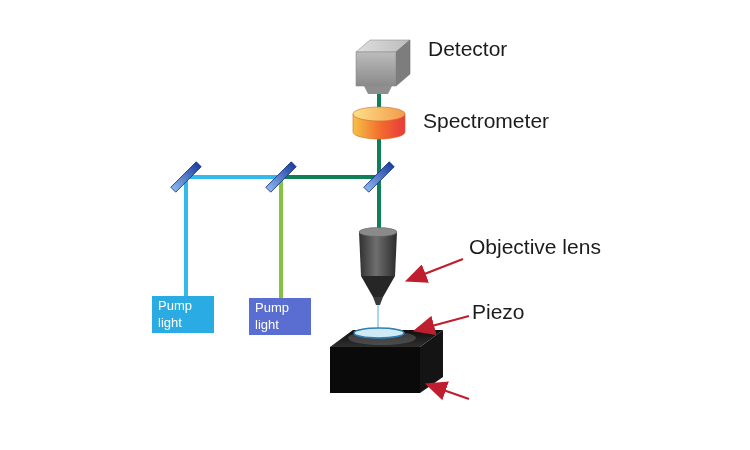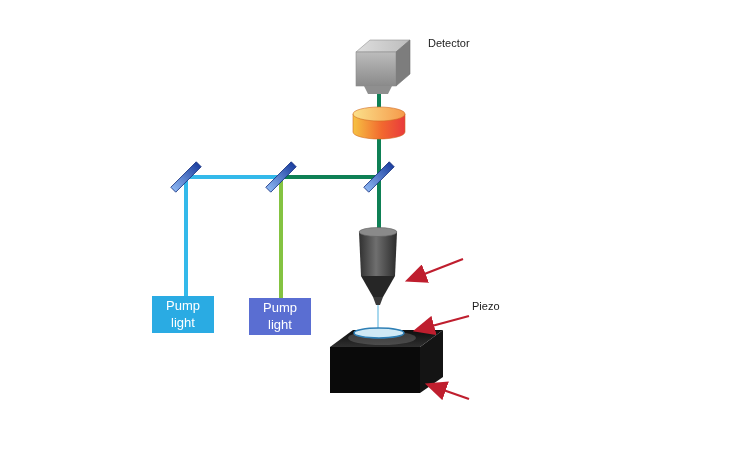--- a/index.html
+++ b/index.html
@@ -1,21 +1,21 @@
 <!DOCTYPE html>
 <html><head>
 <meta charset="utf-8">
 <style>
   html,body{margin:0;padding:0}
   body{font-family:"Liberation Sans",sans-serif;background:#fff}
   .canvas{position:relative;width:750px;height:450px;background:#ffffff;overflow:hidden}
   .canvas svg{position:absolute;left:0;top:0}
-  .lbl{position:absolute;font-size:11px;color:#1c1c1c;white-space:nowrap}
+  .lbl{position:absolute;font-size:21px;color:#1c1c1c;white-space:nowrap}
   .pump-lbl{position:absolute;display:flex;align-items:center;justify-content:center;
-            text-align:center;color:#ffffff;font-size:13px;line-height:1.25;
+            color:#ffffff;font-size:13px;line-height:1.25;
             padding:0 6px;box-sizing:border-box}
 </style>
 </head>
 <body>
 
 <div class="canvas">
 
   <svg width="750" height="450" viewBox="0 0 750 450">
     <defs>
       <linearGradient id="gradDetFront" x1="0" y1="0" x2="0" y2="1">
@@ -100,18 +100,20 @@
     </g>
 
     <g>
       <line x1="463" y1="259" x2="409" y2="280" stroke-width="2.2" marker-end="url(#arrowHead)" stroke="#bf1e2e"></line>
       <line x1="469" y1="316" x2="417" y2="330" stroke-width="2.2" marker-end="url(#arrowHead)" stroke="#bf1e2e"></line>
       <line x1="469" y1="399" x2="429" y2="385" stroke-width="2.2" marker-end="url(#arrowHead)" stroke="#bf1e2e"></line>
     </g>
   </svg>
 
   <div class="lbl" style="left:428px;top:37px">Detector</div>
+  <div class="lbl" style="left:423px;top:109px">Spectrometer</div>
+  <div class="lbl" style="left:469px;top:235px">Objective lens</div>
   <div class="lbl" style="left:472px;top:300px">Piezo</div>
 
   <div class="pump-lbl" style="left:152px;top:296px;width:62px;height:37px">Pump light</div>
   <div class="pump-lbl" style="left:249px;top:298px;width:62px;height:37px">Pump light</div>
 
 </div>
 
 </body></html>

